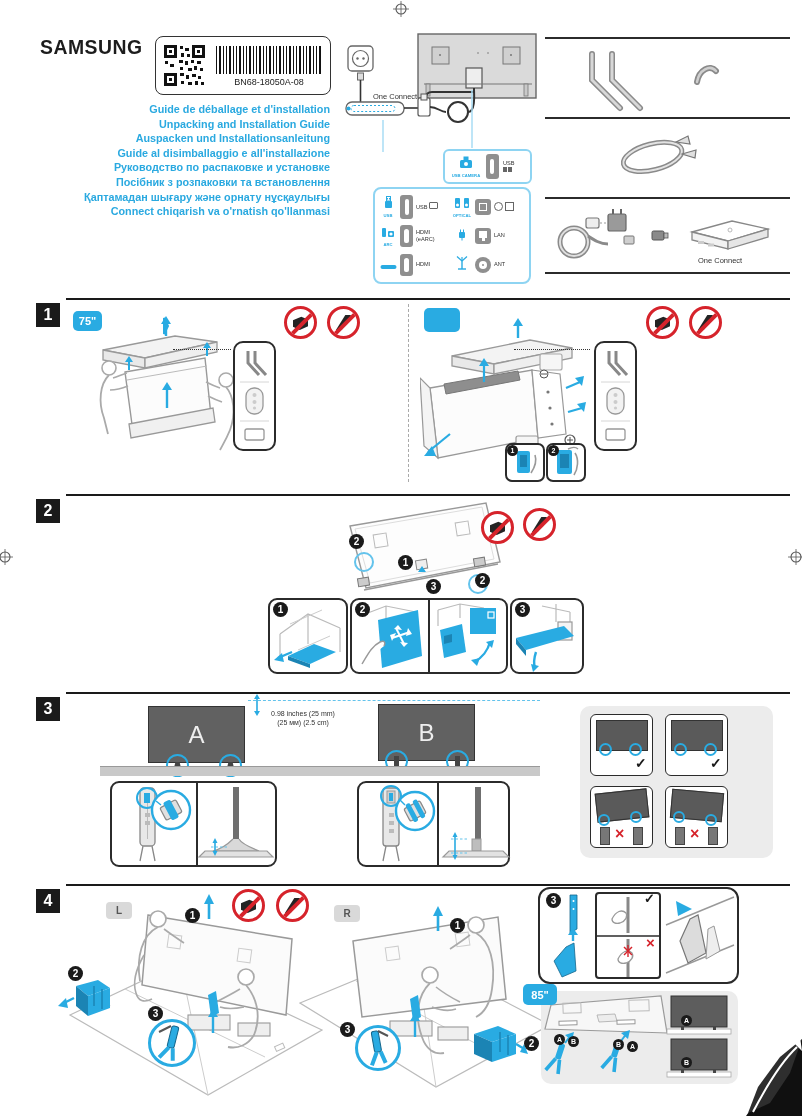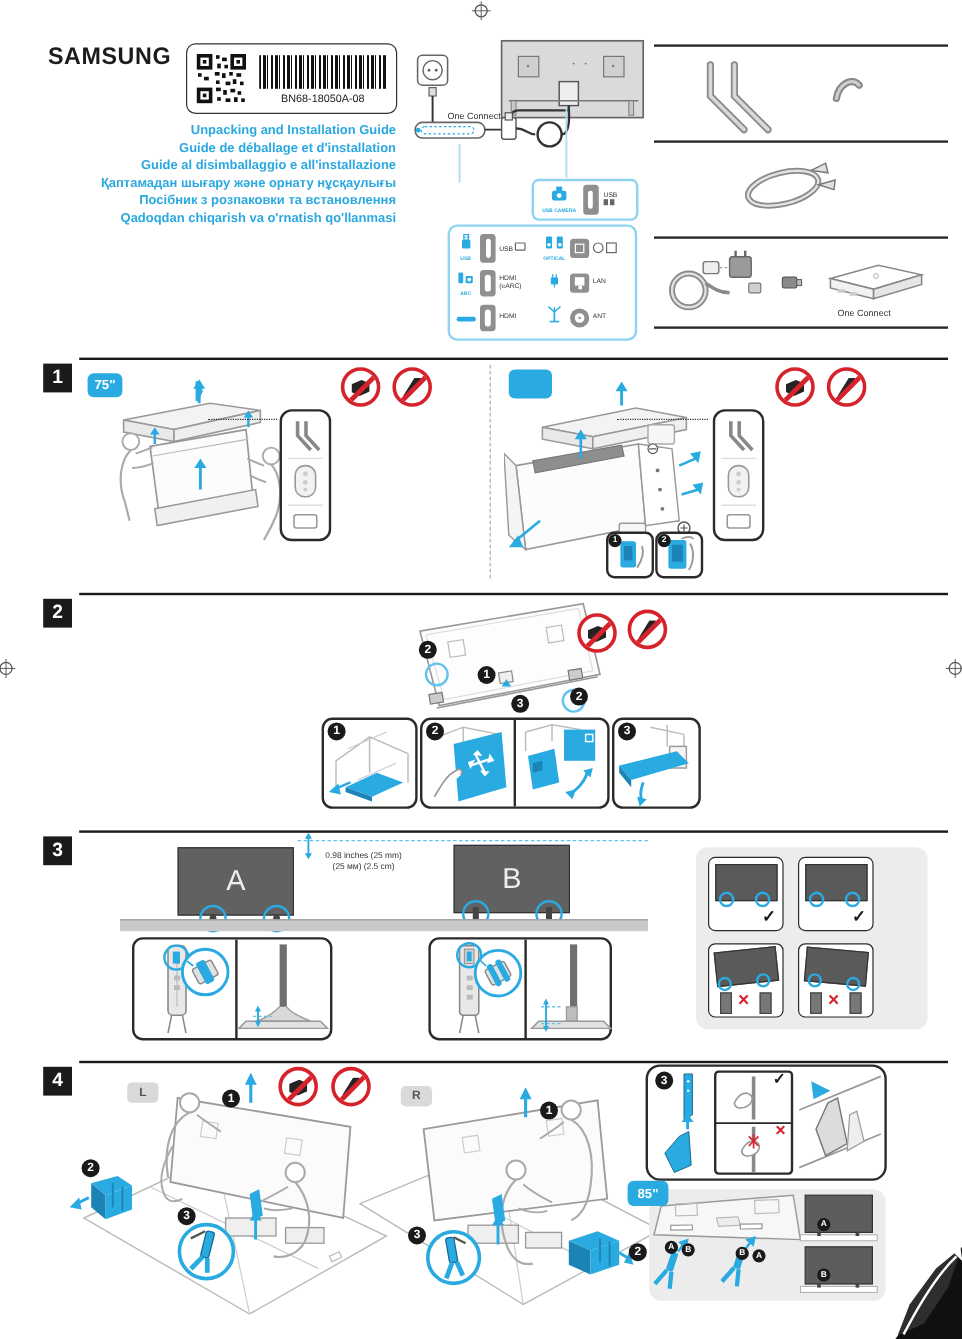--- a/index.html
+++ b/index.html
@@ -99,26 +99,28 @@
           <rect x="25" y="38" width="4" height="3"></rect>
           <rect x="32" y="37" width="3" height="4"></rect>
           <rect x="38" y="38" width="3" height="3"></rect>
         </g>
     </svg>
     <div class="abs" style="left:60px;top:9px;width:106px;height:28px;background:repeating-linear-gradient(90deg,#111 0 1.4px,#fff 1.4px 3px,#111 3px 5.4px,#fff 5.4px 6.6px,#111 6.6px 7.6px,#fff 7.6px 10px)"></div>
     <div class="abs" style="left:60px;top:40px;width:106px;text-align:center;font-size:9px;color:#222">BN68-18050A-08</div>
   </div>
 
   <div class="titles">
+    <div>Guide de déballage et d'installation</div>
     <div>Unpacking and Installation Guide</div>
-    <div>Guide de déballage et d'installation</div>
+    <div>Auspacken und Installationsanleitung</div>
     <div>Guide al disimballaggio e all'installazione</div>
+    <div>Руководство по распаковке и установке</div>
+    <div>Посібник з розпаковки та встановлення</div>
     <div>Қаптамадан шығару және орнату нұсқаулығы</div>
-    <div>Посібник з розпаковки та встановлення</div>
-    <div>Qadoqdan chiqarish va o'rnatish qo'llanmasi</div>
+    <div>Connect chiqarish va o'rnatish qo'llanmasi</div>
   </div>
 
   <svg class="abs" style="left:338px;top:20px" width="212" height="132" viewBox="0 0 212 132">
     <rect x="80" y="14" width="118" height="64" fill="#dadada" stroke="#666" stroke-width="1.4"></rect>
     <rect x="94" y="27" width="17" height="17" fill="#d0d0d0" stroke="#777"></rect>
     <rect x="165" y="27" width="17" height="17" fill="#d0d0d0" stroke="#777"></rect>
     <circle cx="102" cy="35" r="1" fill="#777"></circle>
       <circle cx="173" cy="35" r="1" fill="#777"></circle>
     <circle cx="140" cy="33" r="0.8" fill="#777"></circle>
       <circle cx="150" cy="33" r="0.8" fill="#777"></circle>

